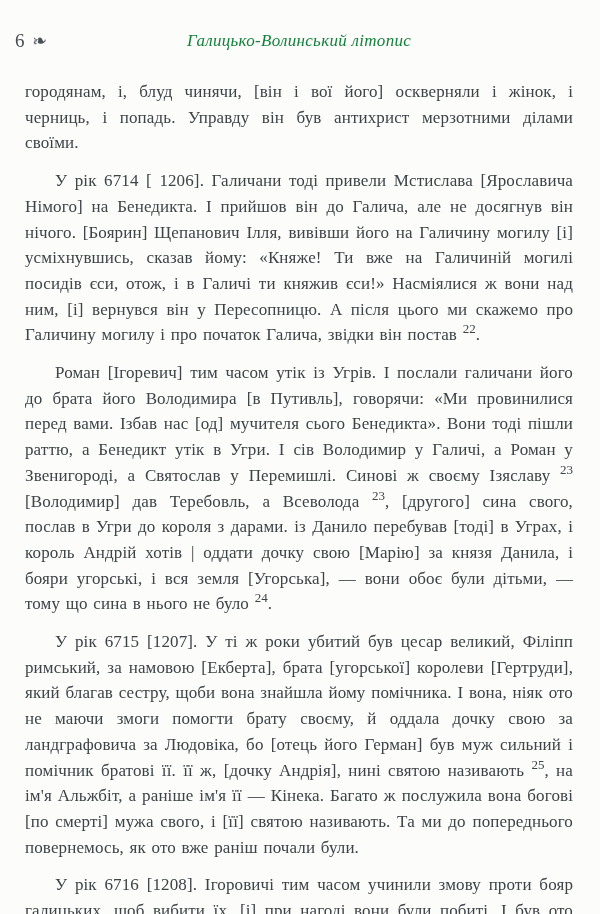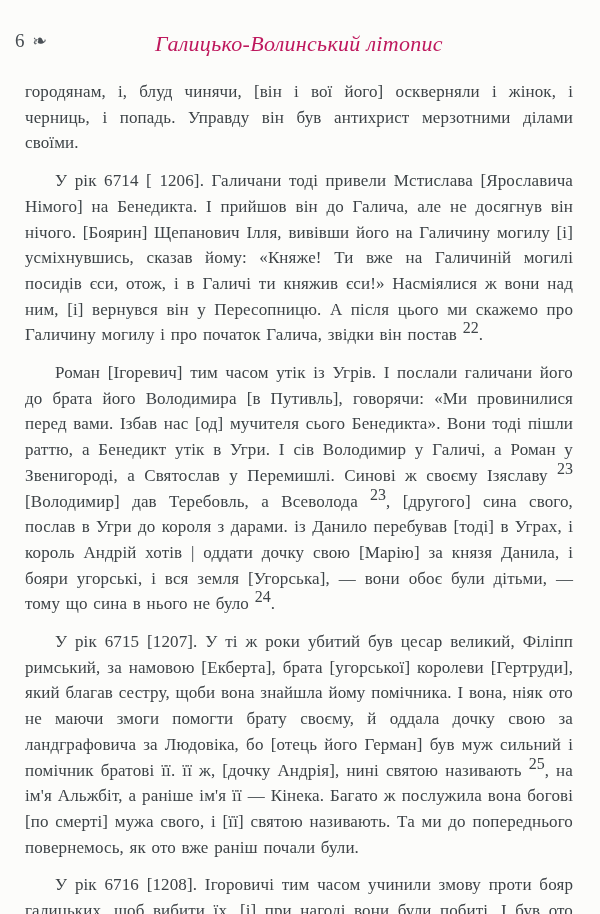--- a/index.html
+++ b/index.html
@@ -40,41 +40,41 @@
     transform: rotate(-8deg);
     display: inline-block;
   }
   .runhead {
     position: absolute;
     left: 0;
     right: 0;
     top: 1px;
     text-align: center;
     font-style: italic;
-    font-size: 22px;
+    font-size: 17px;
     letter-spacing: 0.3px;
-    color: #be185d;
+    color: #15803d;
   }
   .pagebody {
     margin-top: 23px;
     font-size: 17px;
     line-height: 25.7px;
     color: #3d4347;
     text-align: justify;
     letter-spacing: 0.12px;
     word-spacing: 1.3px;
   }
   .para {
     margin: 12px;
   }
   .para.indent {
     text-indent: 30px;
   }
   .pagebody sup {
-    font-size: 16px;
+    font-size: 13px;
     line-height: 0;
     letter-spacing: 0;
     word-spacing: 0;
     vertical-align: super;
   }
 </style>
 </head>
 <body>
 
 <div class="page">

